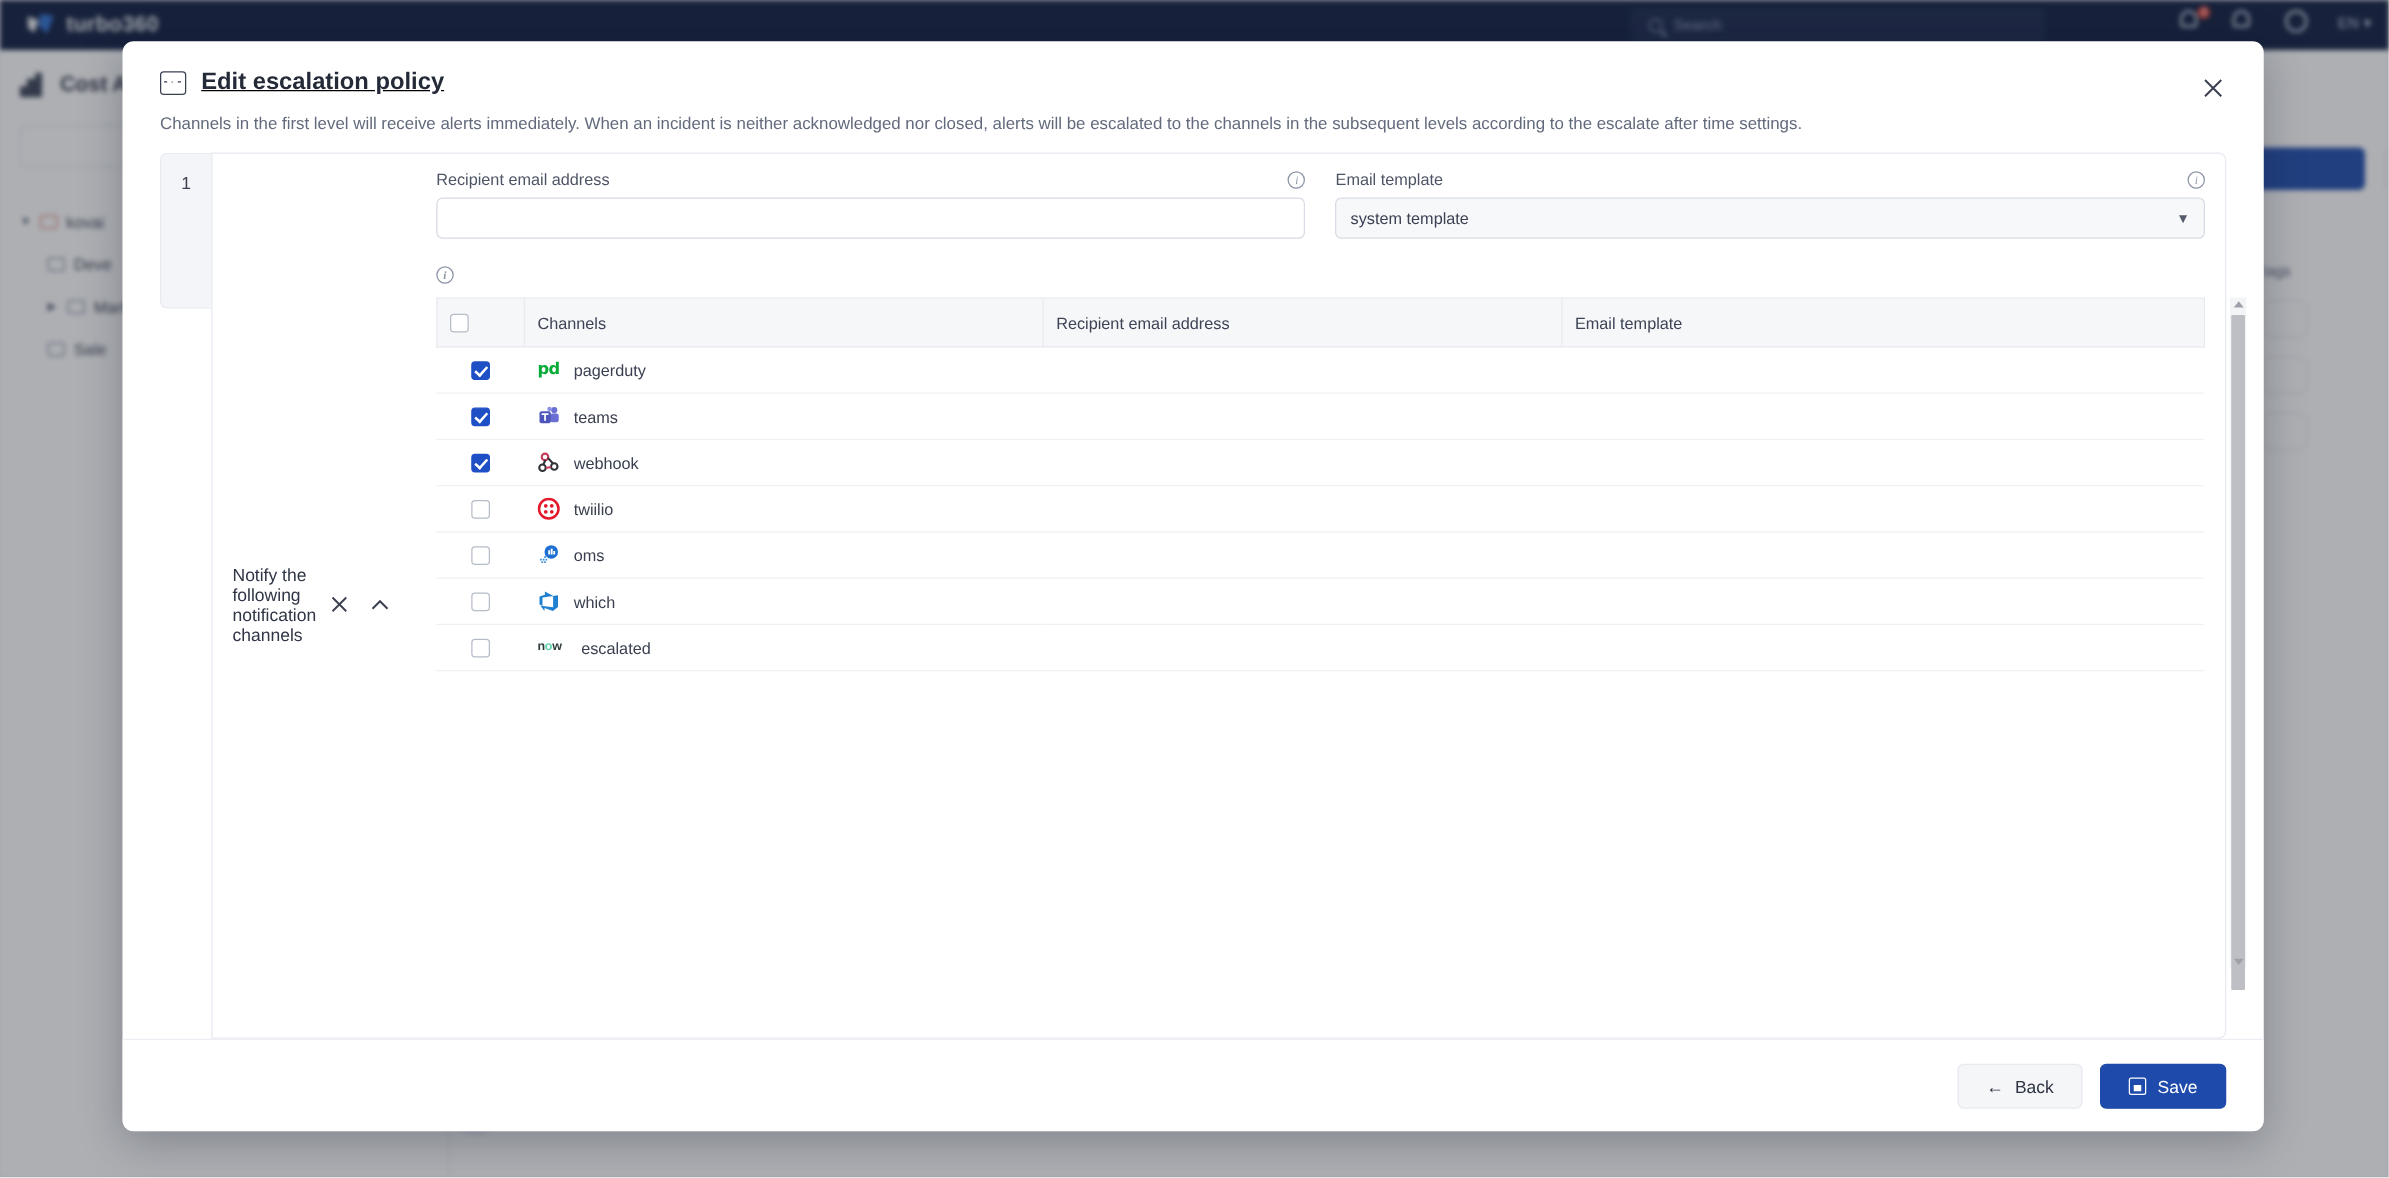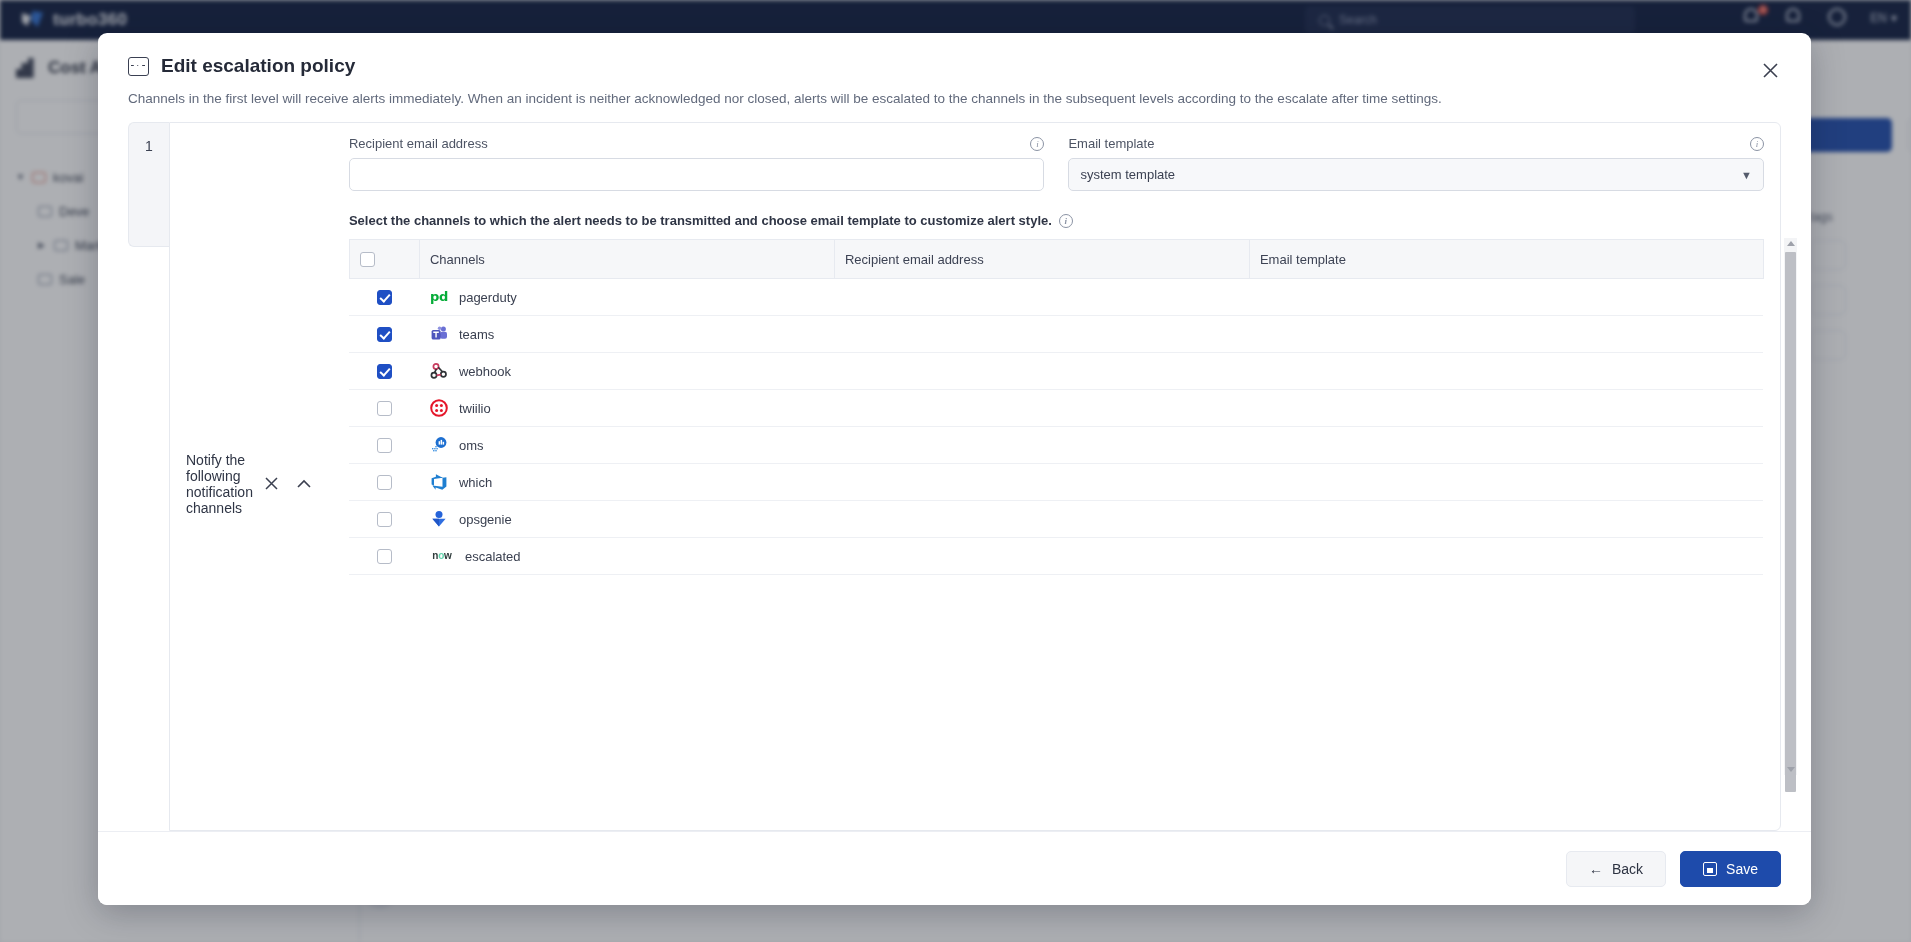--- a/index.html
+++ b/index.html
@@ -60,21 +60,21 @@
       display:flex; align-items:center; justify-content:center; color:#5d6476; font-size:13px;}
 
   
   #overlay { position:absolute; inset:0; background:rgba(40,44,55,.38); }
 
   #modal {
     position:absolute; left:98px; top:33px; width:1713px; height:872px;
     background:#ffffff; border-radius:9px; box-shadow:0 8px 34px rgba(10,15,35,.26);
     display:flex; flex-direction:column; overflow:hidden;
   }
-  .m-head { padding:22px 30px 0 30px; position:relative; }
+  .m-head { padding:22px 30px 0 30px; position:relative;text-decoration:underline; }
   .m-title { display:flex; align-items:center; gap:12px; font-size:19px; color:#252a38; font-weight:600; }
   .m-title-ico { width:21px;height:19px;border:1.7px solid #3a4052;border-radius:3px; position:relative;}
   .m-title-ico:after{ content:""; position:absolute; left:2px; top:7px; width:14px;height:5px;
     border-top:1.7px solid #3a4052;
     clip-path:polygon(0 0,18% 0,30% 100%,48% 0,68% 100%,82% 0,100% 0,100% 100%,0 100%);}
   .m-close { position:absolute; right:28px; top:24px; width:26px;height:26px;
       display:flex; align-items:center; justify-content:center; cursor:pointer;
       color:#3b4050; font-size:21px; line-height:1; }
   .m-desc { padding:14px 30px 0 30px; font-size:13.5px; color:#626a7c; }
 
@@ -121,21 +121,21 @@
   .col-ch  { width:415px; }
   .col-rec { width:415px; }
 
   .cb { width:15px;height:15px;border:1.3px solid #b6bcc8; border-radius:3px; background:#fff;
      display:inline-block; vertical-align:middle; cursor:pointer; }
   .cb.on { background:#1f4fc4; border-color:#1f4fc4; position:relative; }
   .cb.on:after { content:""; position:absolute; left:4.5px; top:1px; width:4px; height:8px;
      border:solid #fff; border-width:0 2px 2px 0; transform:rotate(42deg); }
 
   .chan-cell { display:flex; align-items:center; gap:11px; }
-  .ci { width:18px; height:18px; position:relative; flex:0 0 18px;text-align:center; }
+  .ci { width:18px; height:18px; position:relative; flex:0 0 18px; }
 
   .ci.pagerduty { font-size:13px; font-weight:bold; color:#06ac38; line-height:18px;
       letter-spacing:-.5px; font-family:"DejaVu Sans", sans-serif; }
   .ci.webhook svg, .ci.teams svg, .ci.twilio svg, .ci.smtp svg,
   .ci.slack svg, .ci.oms svg, .ci.devops svg, .ci.opsgenie svg { display:block; }
   .ci.servicenow { font-size:10px; font-weight:bold; color:#2e3b3b; line-height:18px;
       width:24px; flex:0 0 24px; letter-spacing:-.2px; }
   .ci.servicenow i { color:#62d5ad; font-style:normal; }
 
   .row-inp { height:27px; border:1px solid #cfd4dd; border-radius:4px; background:#f6f7f9;
@@ -285,21 +285,20 @@
                 <span class="info-ic">i</span>
               </div>
               <div class="sel">
                 <span>system template</span>
                 <span class="cv2">▼</span>
               </div>
             </div>
           </div>
 
           <div class="sub-note">
-            <span>Select the channels to which the alert needs to be transmitted and choose email template to customize alert style.</span>
             <span class="info-ic">i</span>
           </div>
 
           <table class="chan">
             <thead>
               <tr>
                 <th class="col-chk">
                   <span class="cb"></span>
                 </th>
                 <th class="col-ch">Channels</th>
@@ -421,37 +420,20 @@
                                M12.6 4.8 L5.9 1.2 V3.7 L1.6 5.2 L1.6 11.6 L4 12.6 L4 5.9 L12.6 4.8 Z" fill="#1f7fd1"></path>
                     </svg>
                   </span>
                   <span>which</span>
                     </div>
                   </td>
                 <td></td>
                 <td></td>
               </tr>
 
-              <tr>
-                <td class="col-chk"><span class="cb"></span></td>
-                <td>
-                    <div class="chan-cell">
-                  <span class="ci opsgenie">
-                    <svg width="18" height="18" viewBox="0 0 18 18">
-                      <circle cx="9" cy="4.4" r="3.5" fill="#2563d9"></circle>
-                      <path d="M2.4 8.8 H15.6 L9 16.6 Z" fill="#2f6ee0"></path>
-                      <path d="M2.4 8.8 H9 V16.6 Z" fill="#2056c7"></path>
-                    </svg>
-                  </span>
-                  <span>opsgenie</span>
-                    </div>
-                  </td>
-                <td></td>
-                <td></td>
-              </tr>
 
               <tr>
                 <td class="col-chk"><span class="cb"></span></td>
                 <td>
                     <div class="chan-cell">
                   <span class="ci servicenow">n<i>o</i>w</span>
                   <span>escalated</span>
                     </div>
                   </td>
                 <td></td>

